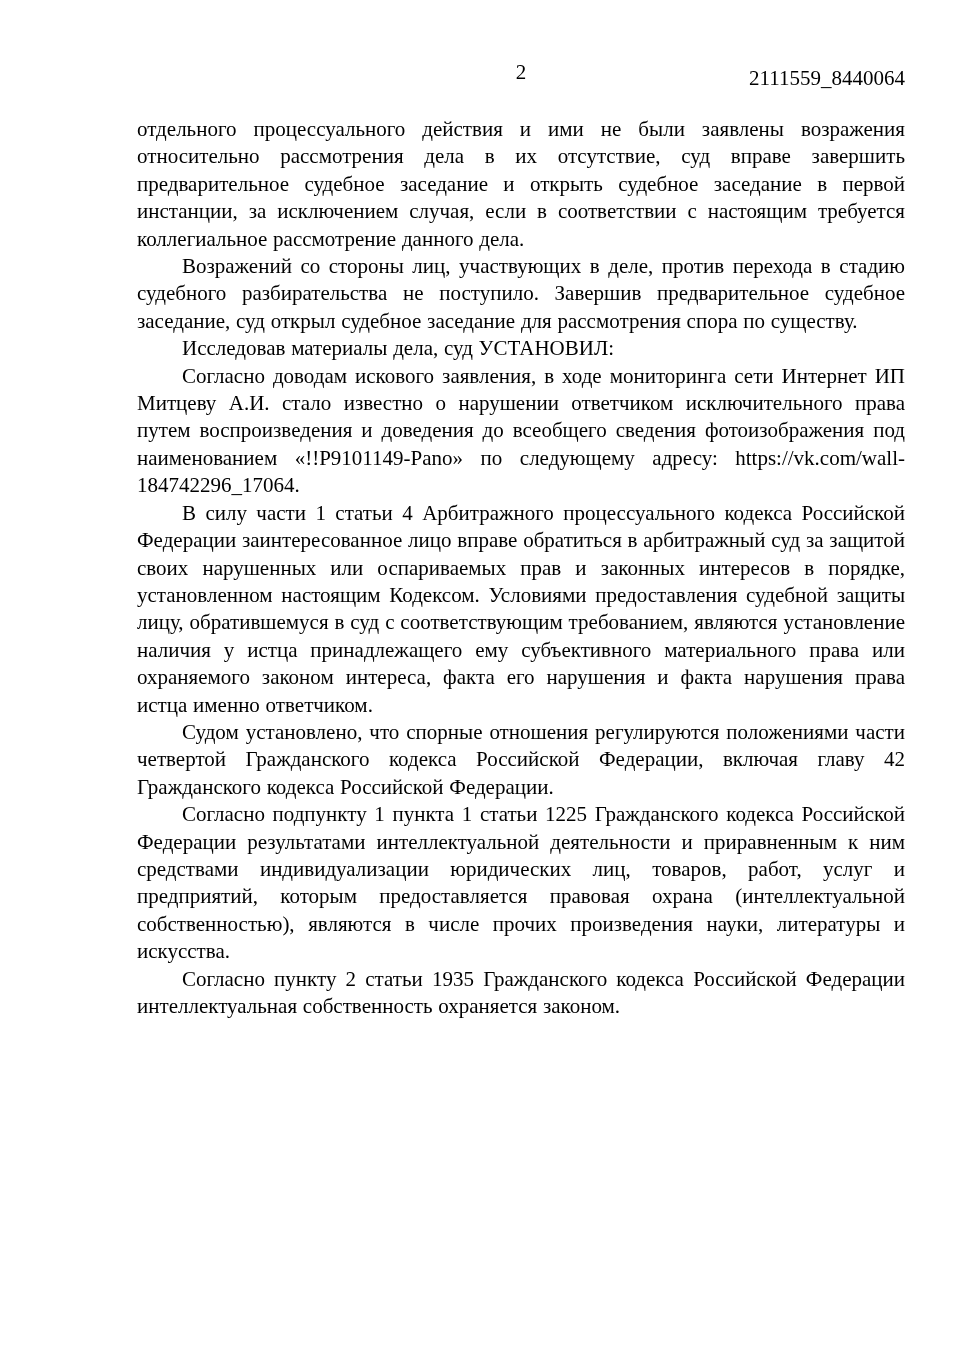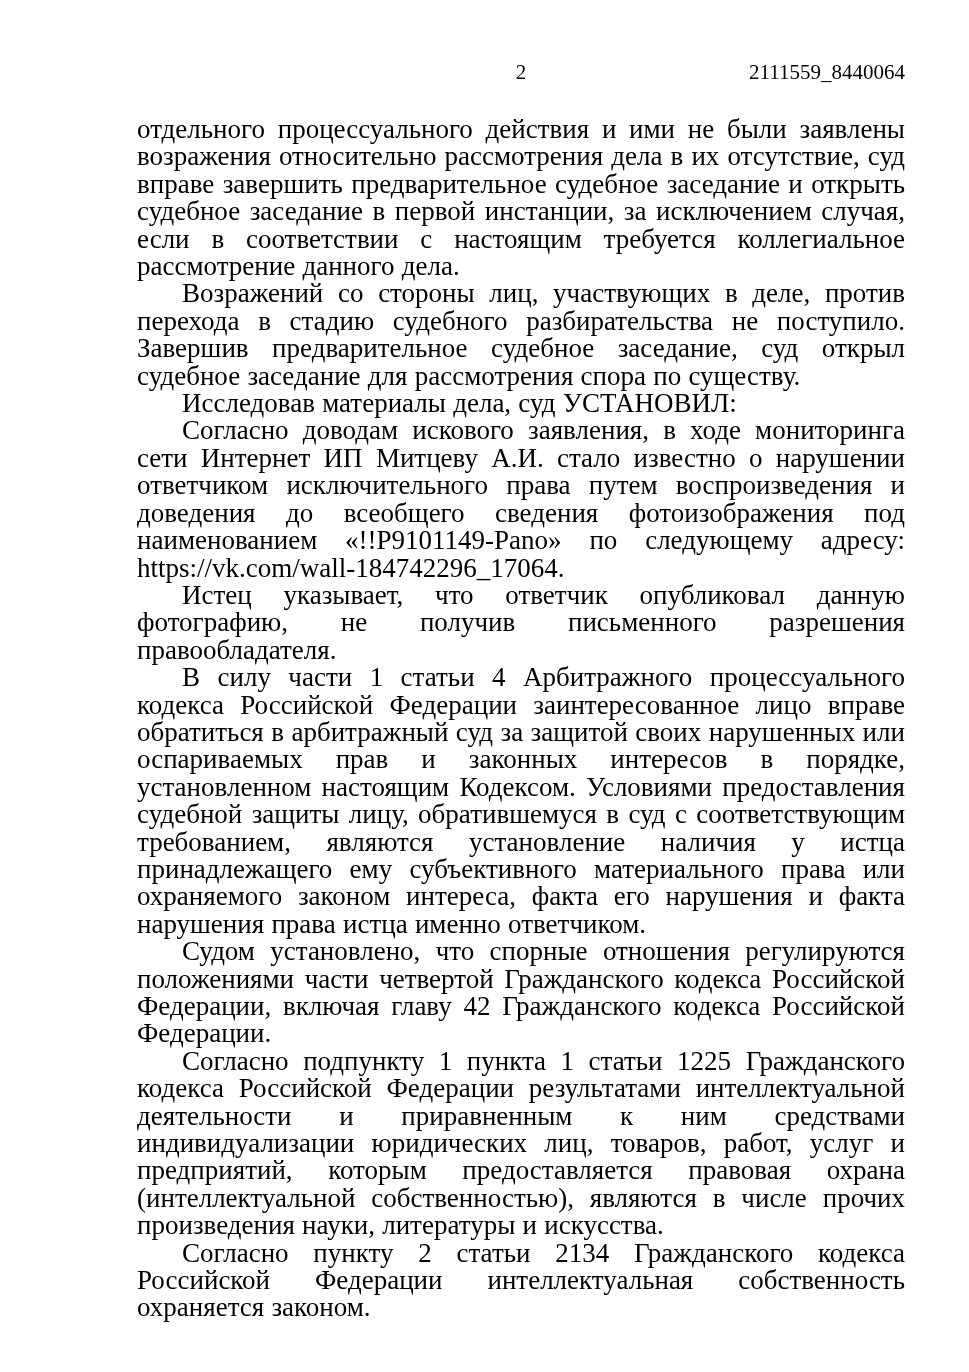--- a/index.html
+++ b/index.html
@@ -28,27 +28,27 @@
   }
   .page-number {
     position: absolute;
     left: 50%;
     transform: translateX(-50%);
     top: 0;
   }
   .doc-id {
     position: absolute;
     right: 0;
-    top: 0;
+    top: 6px;
   }
   .body-text {
     margin-left: 137px;
     width: 768px;
     margin-top: 30px;
-    font-size: 27px;
+    font-size: 21px;
     line-height: 27.4px;
   }
   .body-text p {
     margin: 0;
     text-align: justify;
     text-indent: 45px;
     word-spacing: 0.5px;
   }
   .body-text p.no-indent {
     text-indent: 0;
@@ -62,20 +62,19 @@
   <div class="header">
     <span class="page-number">2</span>
     <span class="doc-id">2111559_8440064</span>
   </div>
 
   <div class="body-text">
     <p class="no-indent">отдельного процессуального действия и ими не были заявлены возражения относительно рассмотрения дела в их отсутствие, суд вправе завершить предварительное судебное заседание и открыть судебное заседание в первой инстанции, за исключением случая, если в соответствии с настоящим требуется коллегиальное рассмотрение данного дела.</p>
     <p>Возражений со стороны лиц, участвующих в деле, против перехода в стадию судебного разбирательства не поступило. Завершив предварительное судебное заседание, суд открыл судебное заседание для рассмотрения спора по существу.</p>
     <p>Исследовав материалы дела, суд УСТАНОВИЛ:</p>
     <p>Согласно доводам искового заявления, в ходе мониторинга сети Интернет ИП Митцеву А.И. стало известно о нарушении ответчиком исключительного права путем воспроизведения и доведения до всеобщего сведения фотоизображения под наименованием «!!P9101149-Pano» по следующему адресу: https://vk.com/wall-184742296_17064.</p>
-    <p>Истец указывает, что ответчик опубликовал данную фотографию, не получив письменного разрешения правообладателя.</p>
     <p>В силу части 1 статьи 4 Арбитражного процессуального кодекса Российской Федерации заинтересованное лицо вправе обратиться в арбитражный суд за защитой своих нарушенных или оспариваемых прав и законных интересов в порядке, установленном настоящим Кодексом. Условиями предоставления судебной защиты лицу, обратившемуся в суд с соответствующим требованием, являются установление наличия у истца принадлежащего ему субъективного материального права или охраняемого законом интереса, факта его нарушения и факта нарушения права истца именно ответчиком.</p>
     <p>Судом установлено, что спорные отношения регулируются положениями части четвертой Гражданского кодекса Российской Федерации, включая главу 42 Гражданского кодекса Российской Федерации.</p>
     <p>Согласно подпункту 1 пункта 1 статьи 1225 Гражданского кодекса Российской Федерации результатами интеллектуальной деятельности и приравненным к ним средствами индивидуализации юридических лиц, товаров, работ, услуг и предприятий, которым предоставляется правовая охрана (интеллектуальной собственностью), являются в числе прочих произведения науки, литературы и искусства.</p>
-    <p>Согласно пункту 2 статьи 2134 Гражданского кодекса Российской Федерации интеллектуальная собственность охраняется законом.</p>
+    <p>Согласно пункту 2 статьи 1935 Гражданского кодекса Российской Федерации интеллектуальная собственность охраняется законом.</p>
   </div>
 
 </div>
 
 </body></html>

